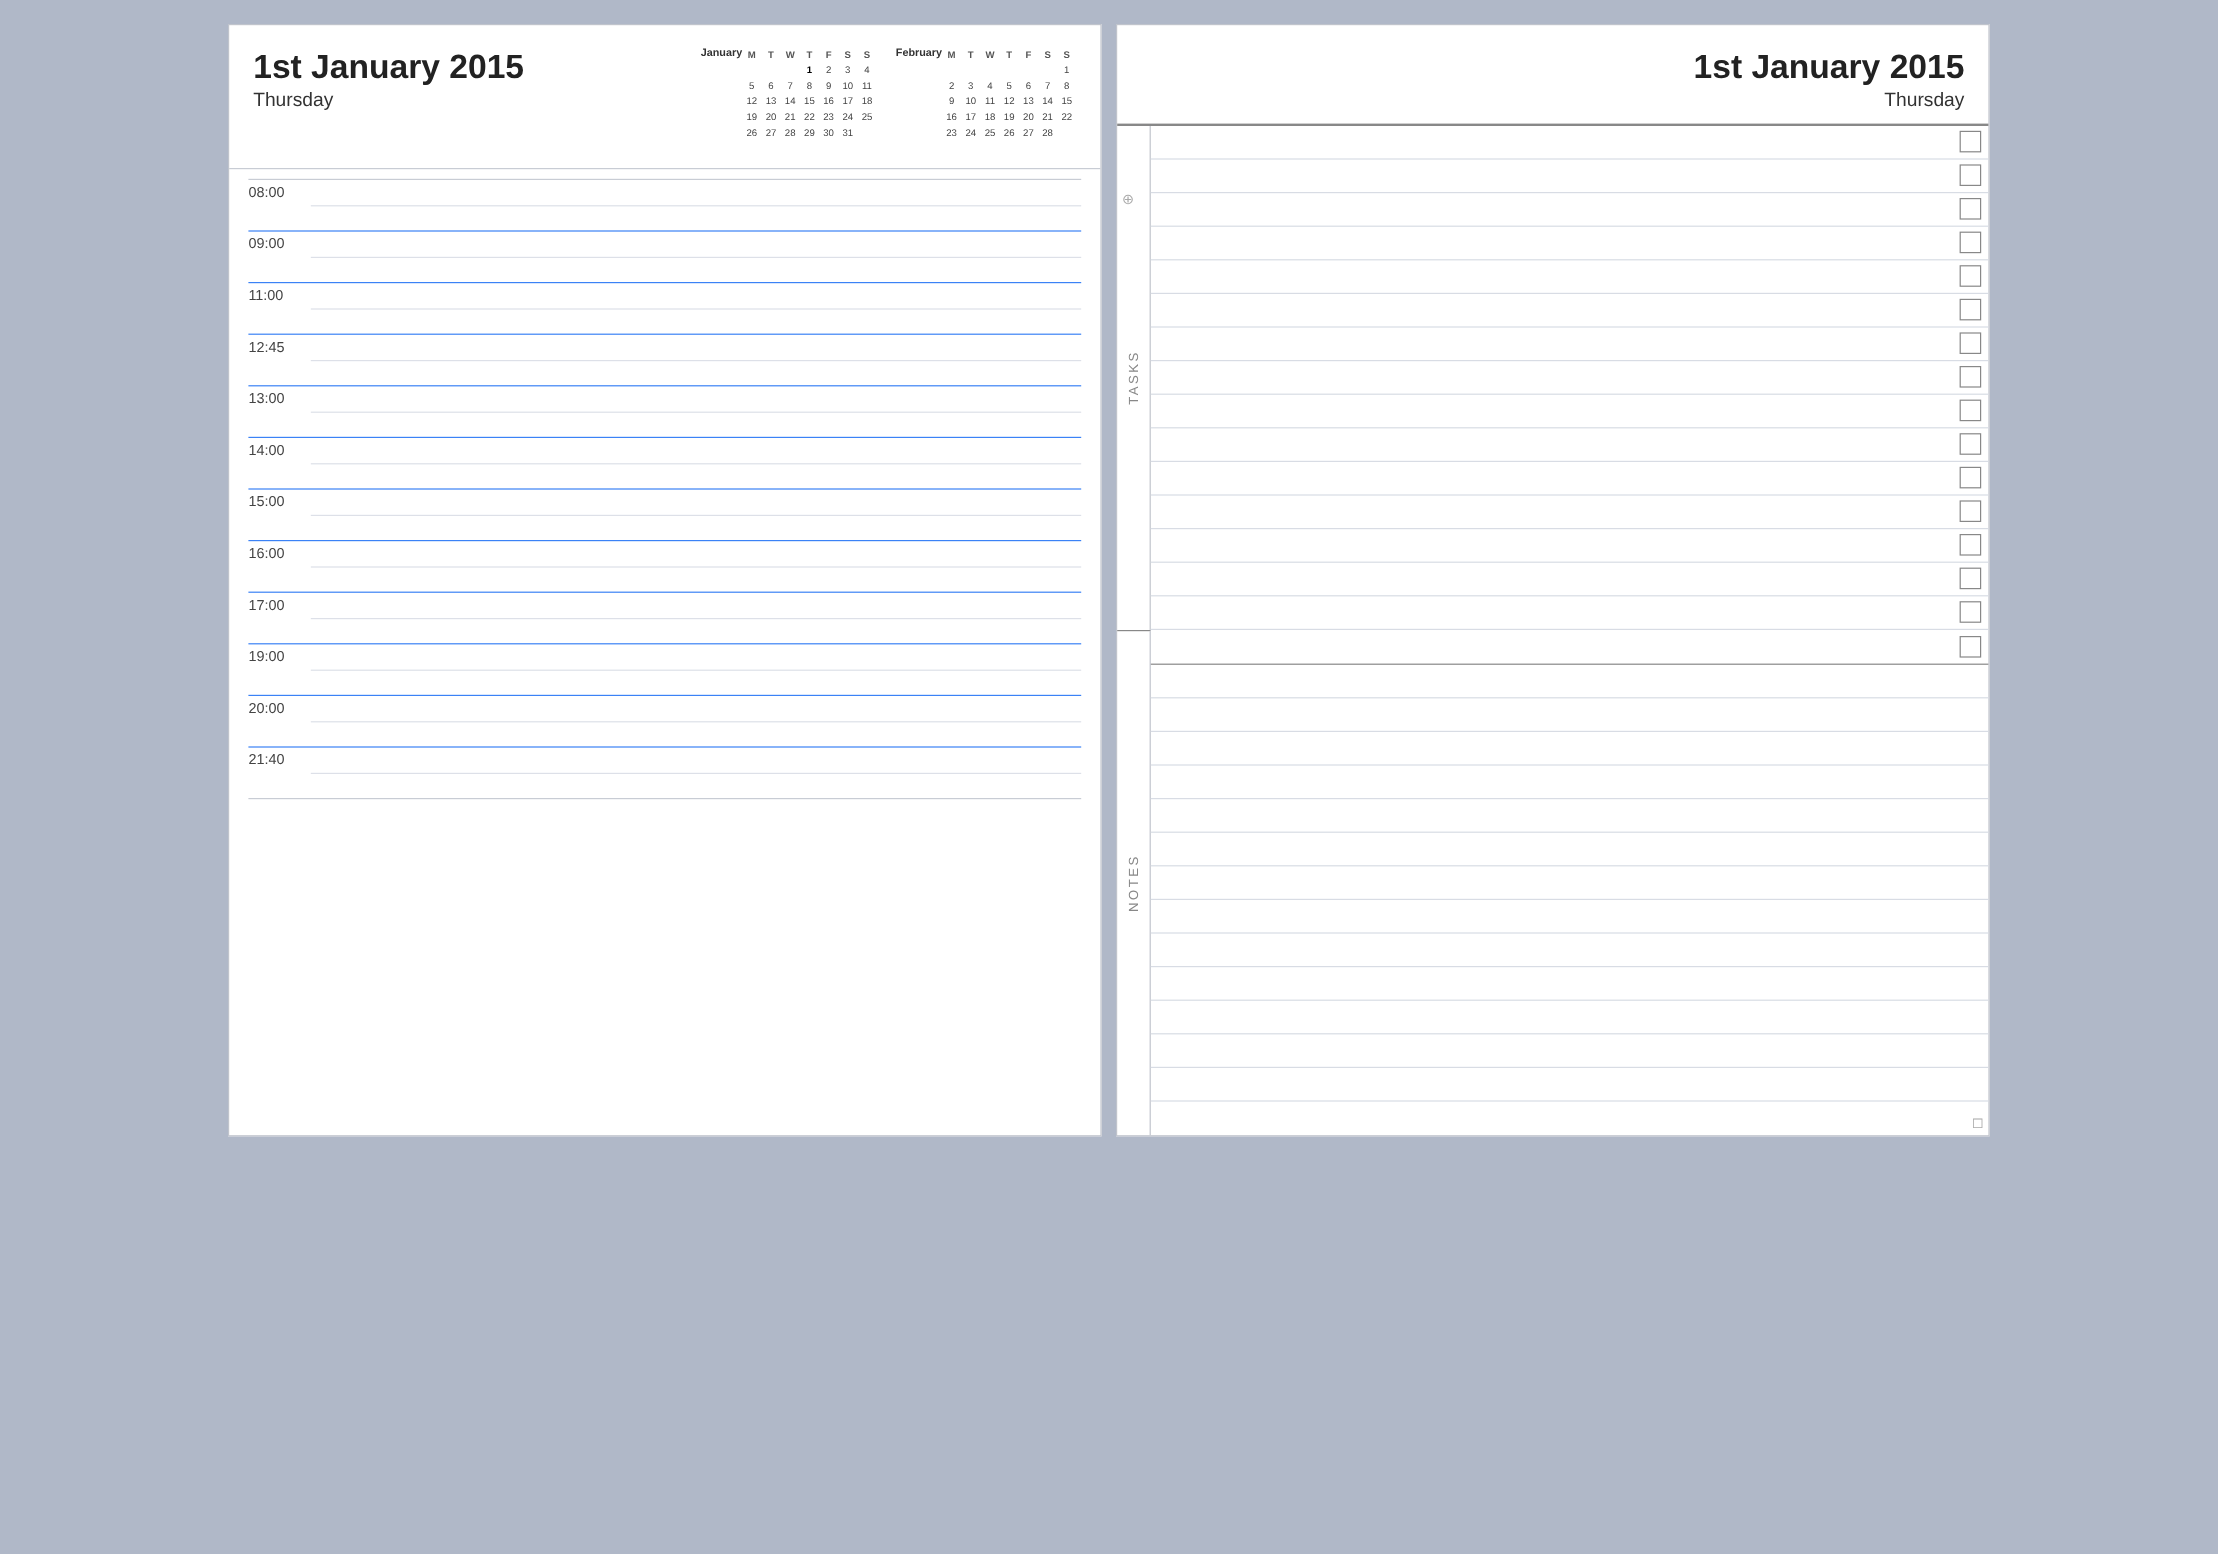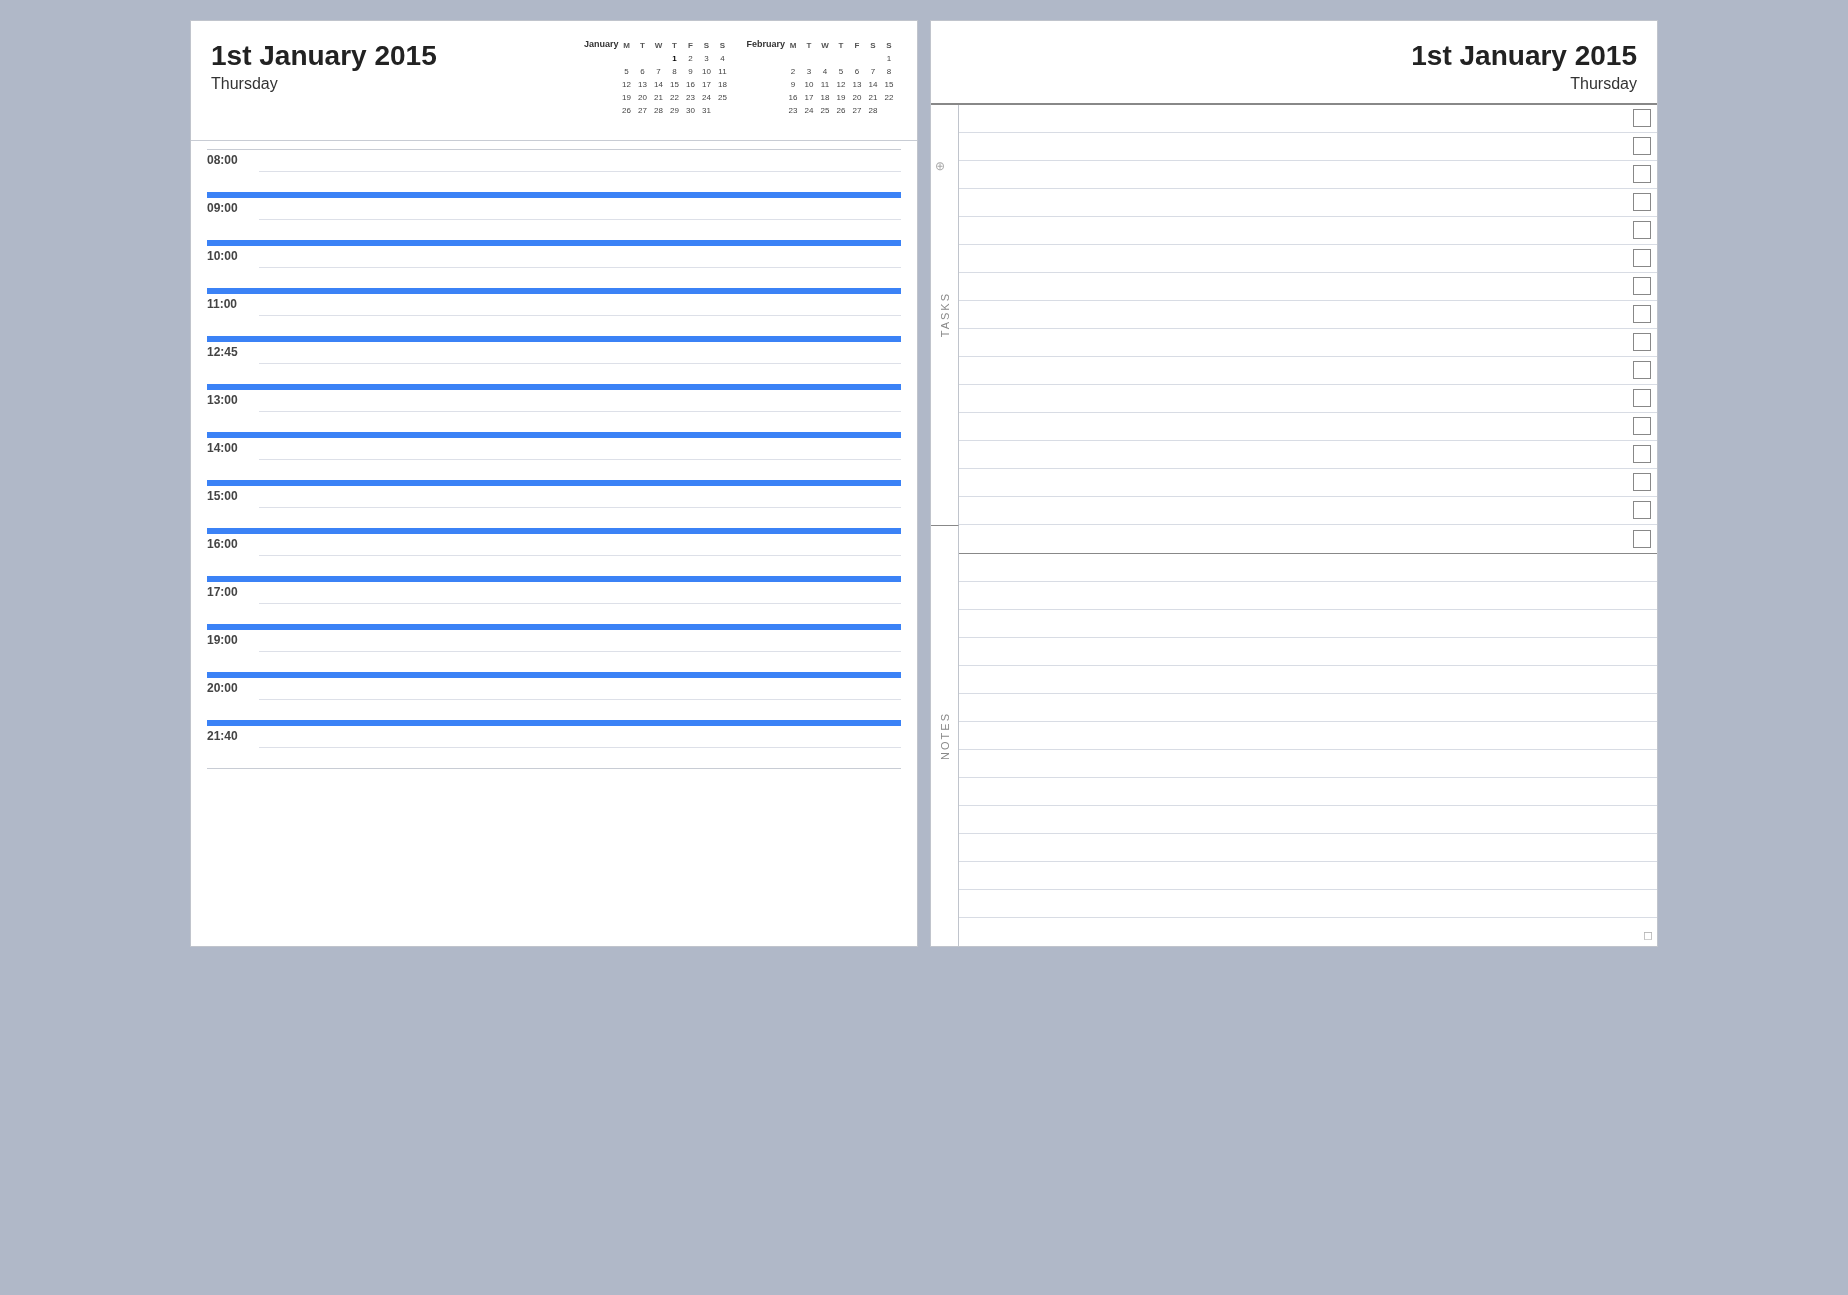--- a/index.html
+++ b/index.html
@@ -84,33 +84,32 @@
       color: #000;
     }
     
     .schedule-area {
       flex: 1;
       padding: 8px 16px;
     }
     .time-row {
       display: flex;
       align-items: flex-start;
-      border-top: 6px solid #3b82f6;
+      border-top: 1px solid #3b82f6;
       min-height: 42px;
     }
     .time-row:first-child {
       border-top: 1px solid #c8ccd4;
     }
     .time-label {
       width: 52px;
       font-size: 12px;
       color: #444;
       padding-top: 3px;
       flex-shrink: 0;
-      font-weight: bold;
     }
     .time-content {
       flex: 1;
       border-left: none;
       display: flex;
       flex-direction: column;
     }
     .time-line {
       border-top: 1px solid #dde0e8;
       min-height: 21px;
@@ -375,27 +374,20 @@
         </div>
       </div>
       <div class="time-row">
         <div class="time-label">09:00</div>
         <div class="time-content">
           <div class="time-line"></div>
           <div class="time-line"></div>
         </div>
       </div>
       <div class="time-row">
-        <div class="time-label">10:00</div>
-        <div class="time-content">
-          <div class="time-line"></div>
-          <div class="time-line"></div>
-        </div>
-      </div>
-      <div class="time-row">
         <div class="time-label">11:00</div>
         <div class="time-content">
           <div class="time-line"></div>
           <div class="time-line"></div>
         </div>
       </div>
       <div class="time-row">
         <div class="time-label">12:45</div>
         <div class="time-content">
           <div class="time-line"></div>

